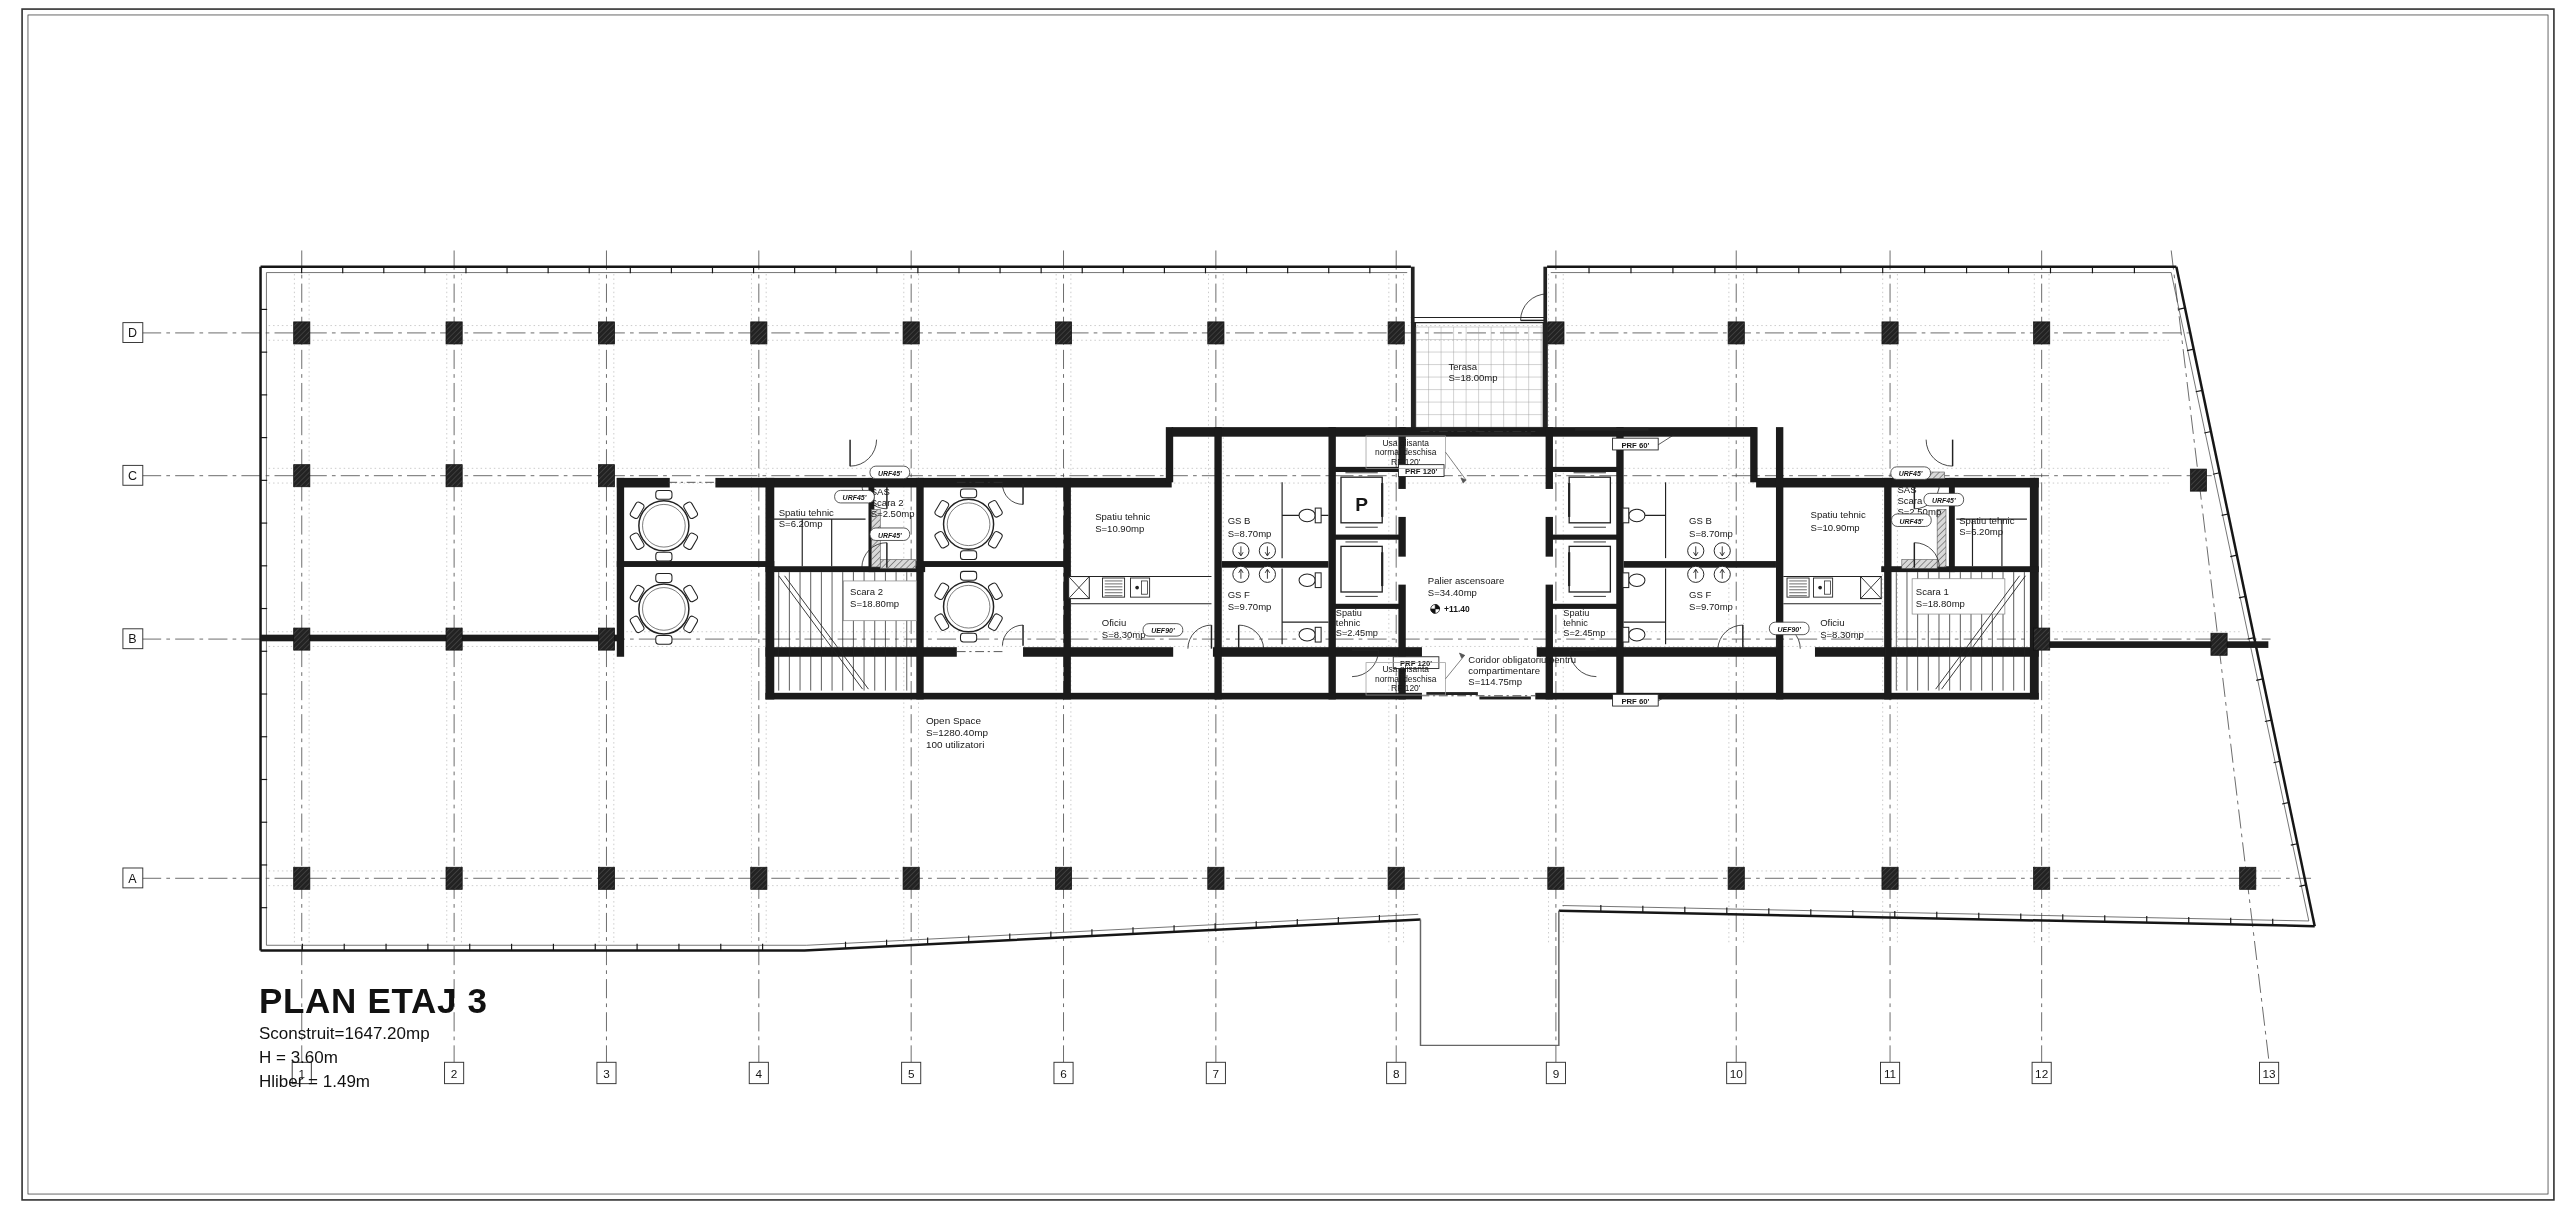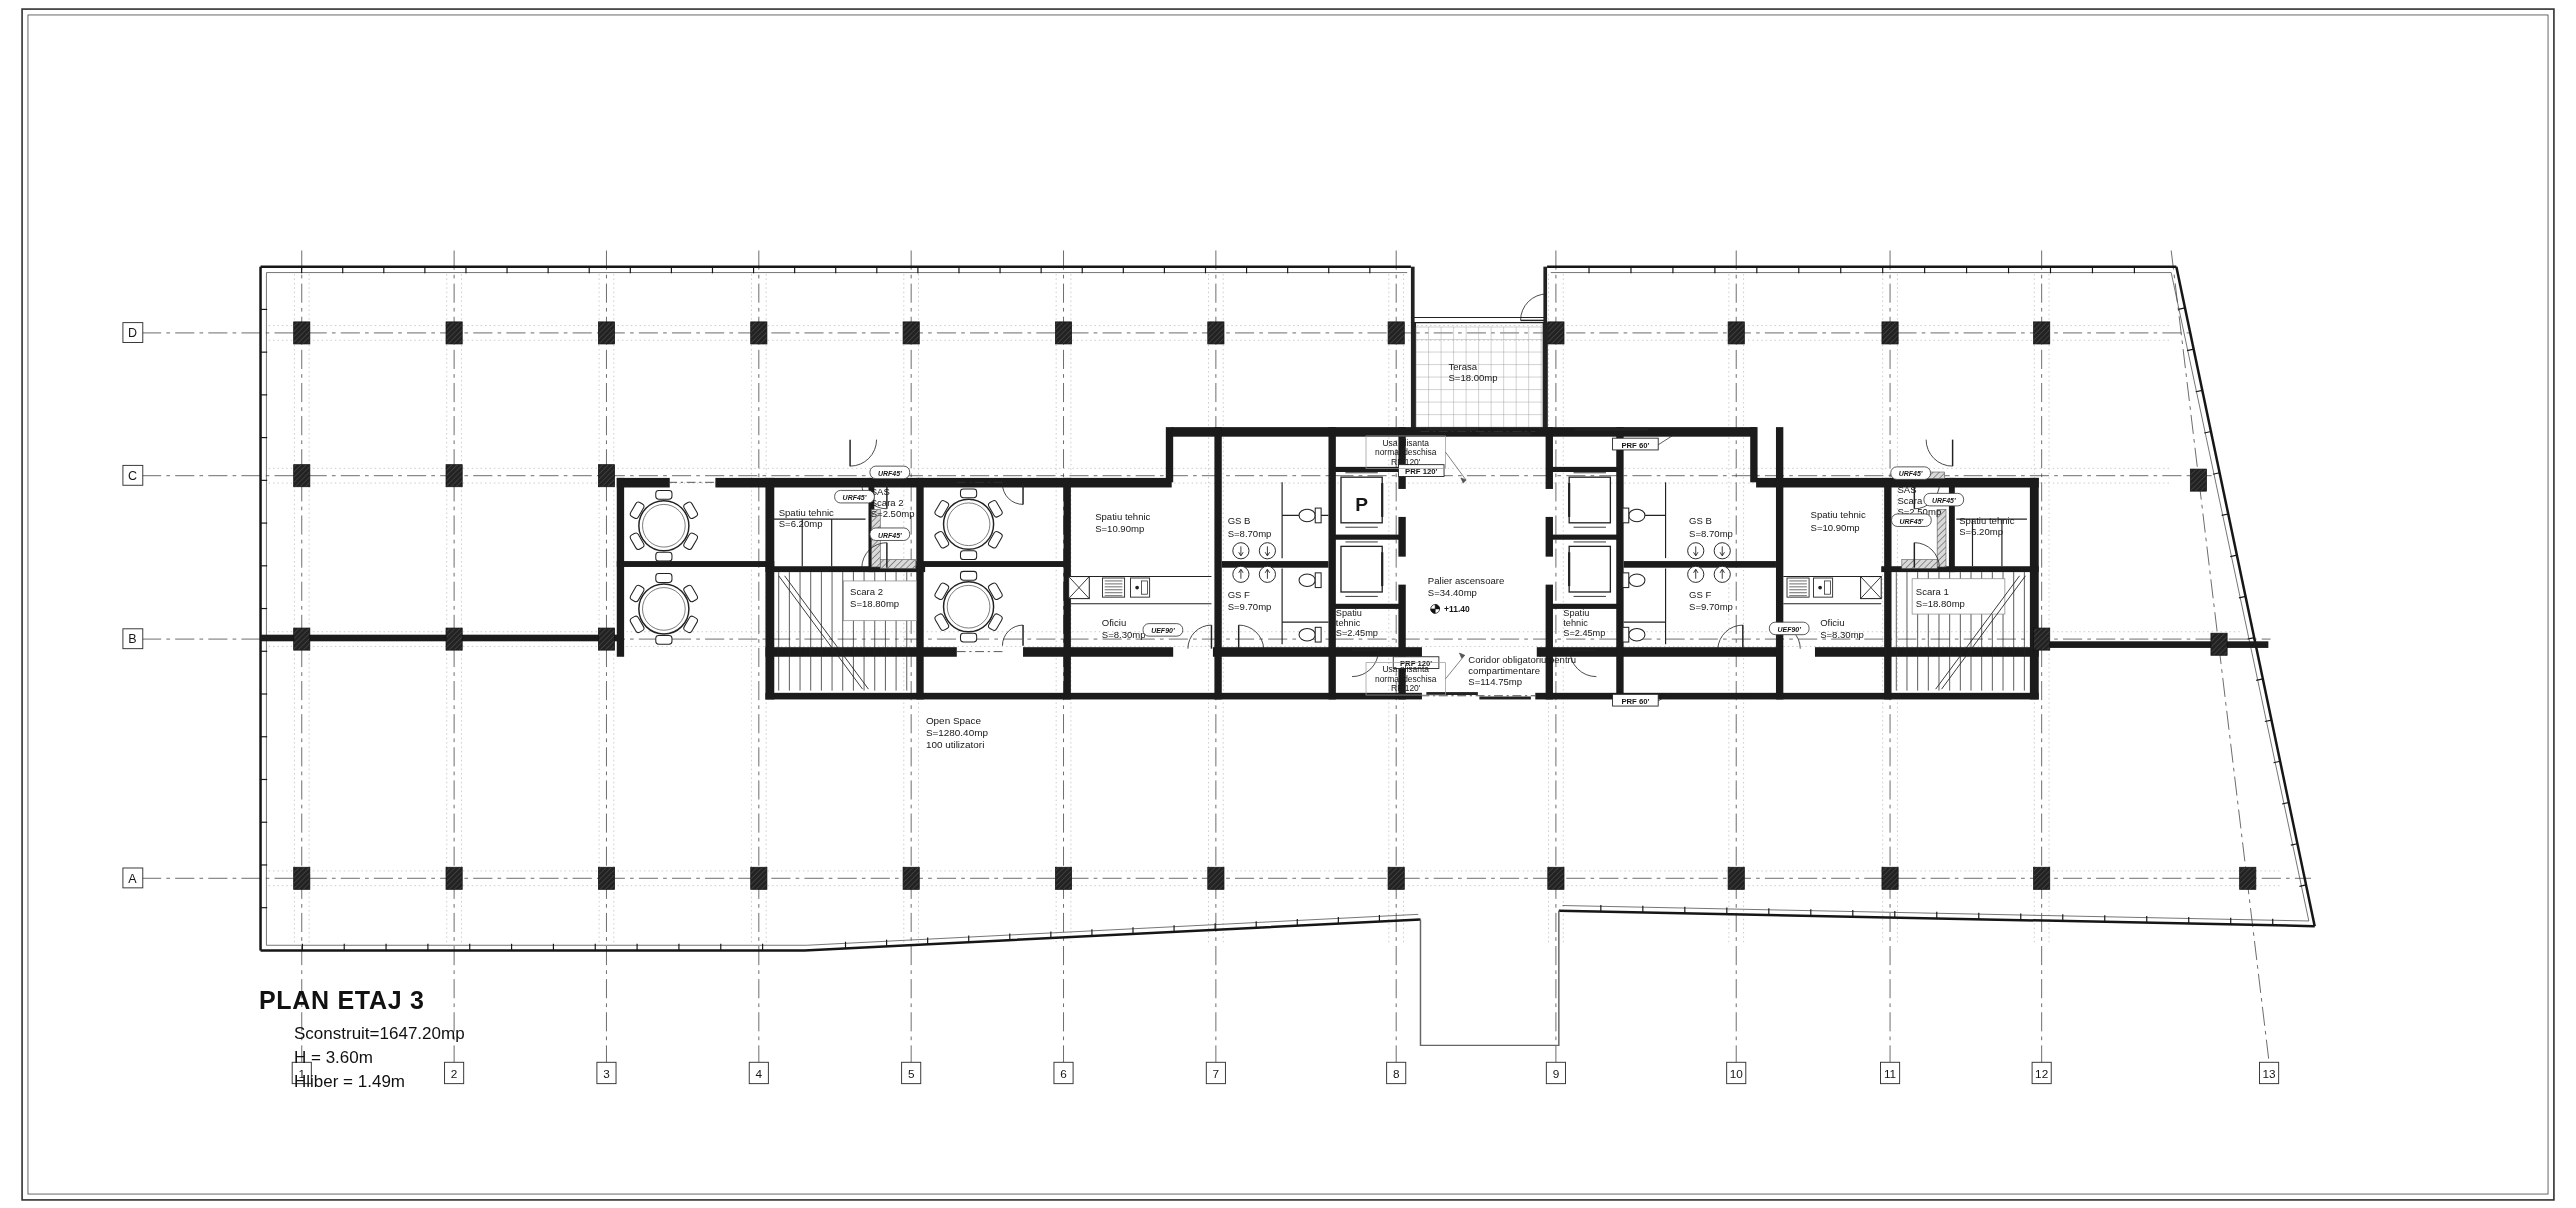--- a/index.html
+++ b/index.html
@@ -1,21 +1,21 @@
 <!DOCTYPE html>
 <html style="font-size:11.8px"><head>
 <meta charset="utf-8">
 <style>
   html,body{margin:0;padding:0;background:#fff;}
   body{width:2576px;height:1209px;position:relative;font-family:"Liberation Sans",sans-serif;}
   #sheet{position:absolute;left:0;top:0;width:2576px;height:1209px;}
   svg{position:absolute;left:0;top:0;}
   #titleblock{position:absolute;left:259px;top:979px;color:#111;}
-  #titleblock .t1{font-size:25px;font-weight:600;letter-spacing:0.7px;line-height:43px;}
-  #titleblock .t2{font-size:17px;font-weight:500;line-height:24px;margin-left:35px;}
+  #titleblock .t1{font-size:35px;font-weight:600;letter-spacing:0.7px;line-height:43px;}
+  #titleblock .t2{font-size:17px;font-weight:500;line-height:24px;}
   text{fill:#161616;}
 </style>
 </head>
 <body>
 
 <div id="sheet">
   <svg id="plan" viewBox="0 0 3500 1642" width="2576" height="1209">
       <defs>
         <pattern id="hat" width="6" height="6" patternUnits="userSpaceOnUse" patternTransform="rotate(45)">
           <rect x="0" y="0" width="6" height="6" fill="#d9d9d9"></rect>

